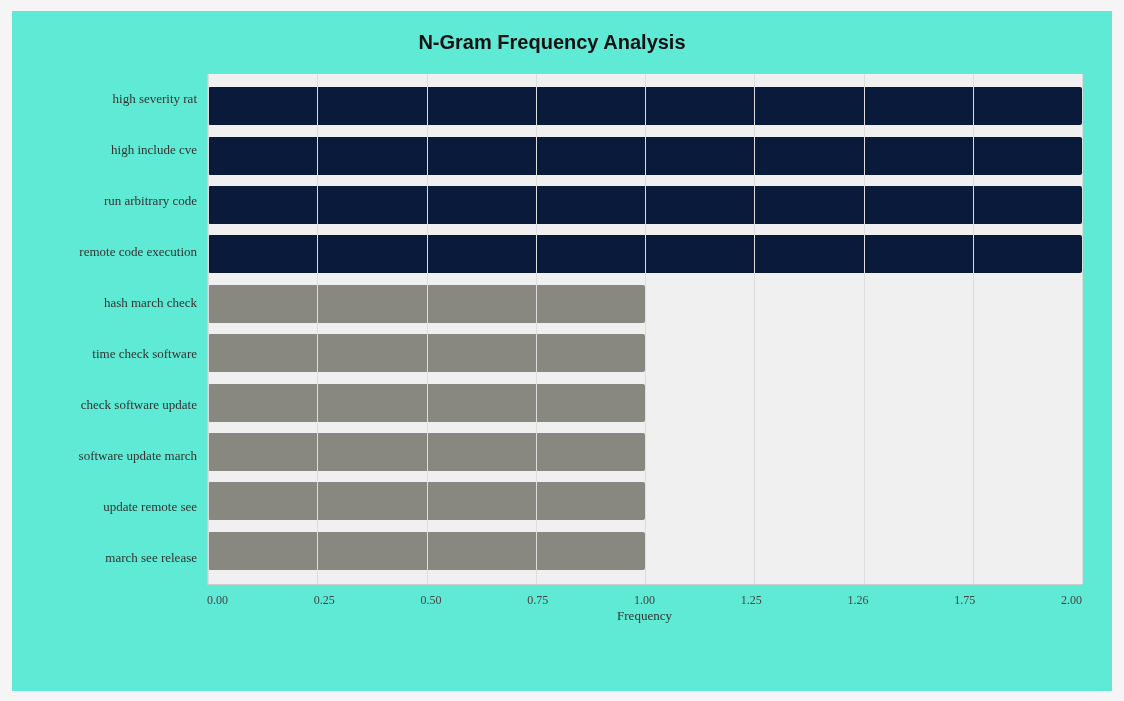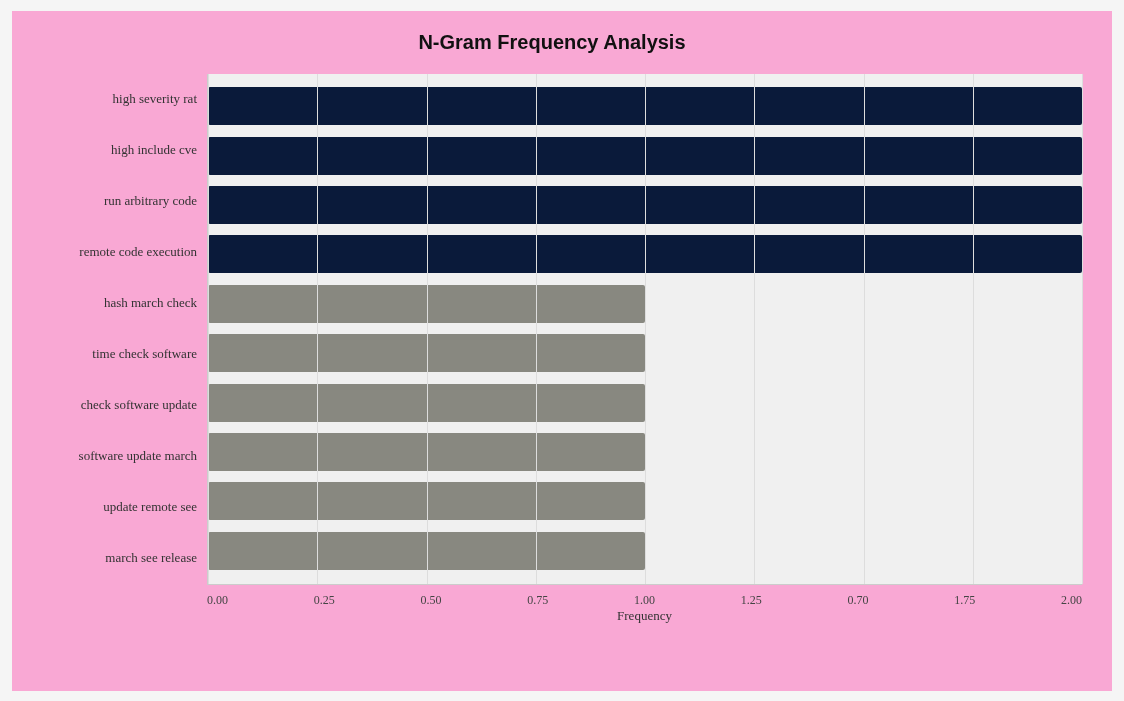--- a/index.html
+++ b/index.html
@@ -6,21 +6,21 @@
     body {
       background: #f5f5f5;
       font-family: Arial, sans-serif;
       width: 1124px;
       height: 701px;
       display: flex;
       align-items: center;
       justify-content: center;
     }
     .chart-container {
-      background: #f9a8d4;
+      background: #5eead4;
       width: 1100px;
       height: 680px;
       padding: 20px 30px 60px 10px;
       position: relative;
     }
     .chart-title {
       text-align: center;
       font-size: 20px;
       font-weight: bold;
       margin-bottom: 20px;
@@ -175,20 +175,20 @@
             <div class="bar bar-gray" style="width: 50%;"></div>
           </div>
         </div>
       <div class="x-axis" id="x-axis">
           <div class="x-tick">0.00</div>
           <div class="x-tick">0.25</div>
           <div class="x-tick">0.50</div>
           <div class="x-tick">0.75</div>
           <div class="x-tick">1.00</div>
           <div class="x-tick">1.25</div>
-          <div class="x-tick">0.70</div>
+          <div class="x-tick">1.26</div>
           <div class="x-tick">1.75</div>
           <div class="x-tick">2.00</div>
         </div>
       <div class="x-axis-label">Frequency</div>
     </div>
   </div>
 </div>
 
 </body></html>

